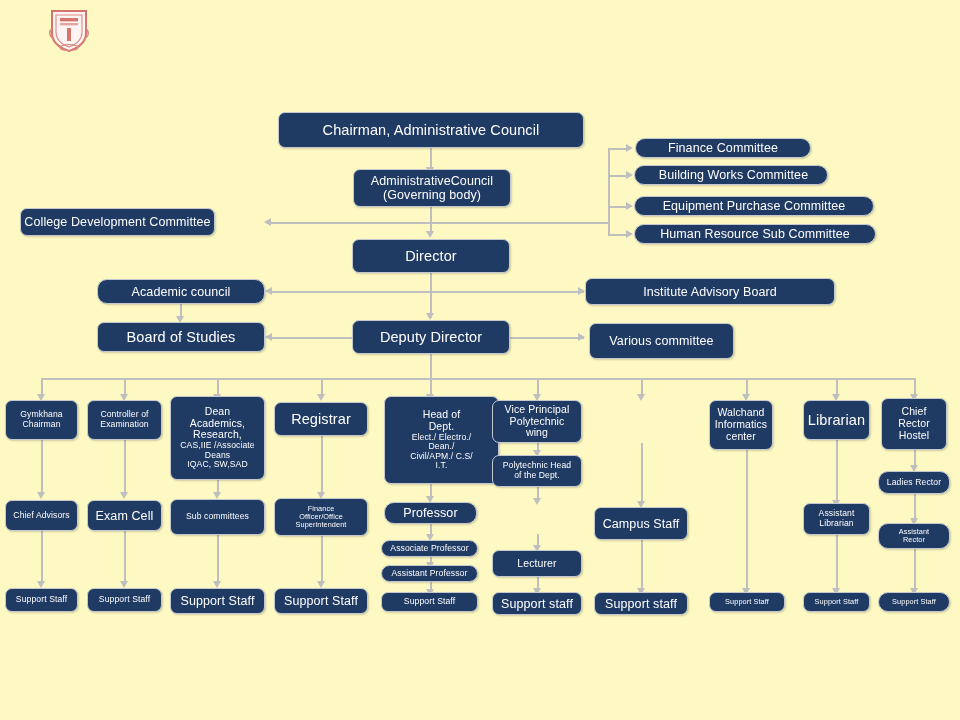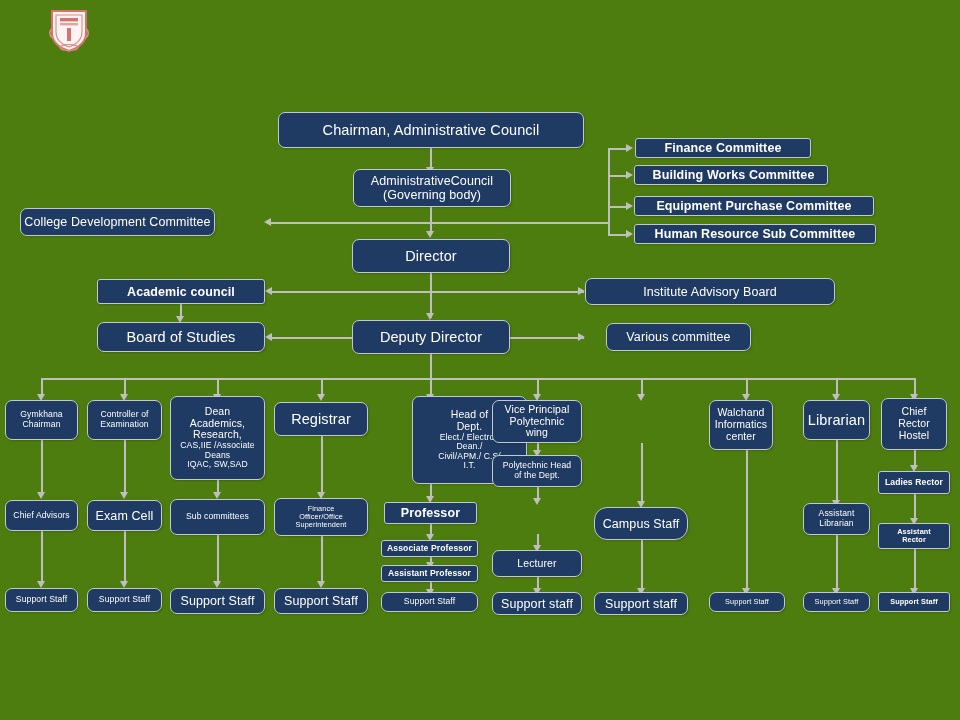--- a/index.html
+++ b/index.html
@@ -9,21 +9,21 @@
     background: #ffffff;
   }
   body {
     font-family: "Liberation Sans", sans-serif;
     -webkit-font-smoothing: antialiased;
   }
   #canvas {
     position: relative;
     width: 960px;
     height: 720px;
-    background: #4d7c0f;
+    background: #fef9c3;
     overflow: hidden;
   }
 
   
   .ln {
     position: absolute;
     background: #bfbfbf;
   }
   .ln.h { height: 1.6px; }
   .ln.v { width: 1.6px; }
@@ -58,21 +58,21 @@
     border-radius: 7px;
     display: flex;
     align-items: center;
     justify-content: center;
     text-align: center;
     line-height: 1.12;
     padding: 1px 3px;
     letter-spacing: .1px;
     box-shadow: 1px 1px 2px rgba(0,0,0,.18);
   }
-  .node.sq { border-radius: 3px; font-weight: bold; }
+  .node.sq { border-radius: 10px; }
   .node .txt { display: block; width: 100%; }
 
   .fs-big   { font-size: 14.5px; }
   .fs-mid   { font-size: 12.5px; }
   .fs-sm    { font-size: 10.5px; }
   .fs-xs    { font-size: 8.6px; }
   .fs-xxs   { font-size: 7.3px; }
 
   
   #logo {
@@ -253,21 +253,21 @@
   <div class="node sq fs-mid" style="left:97px; top:279px; width:168px; height:25px;">
     <span class="txt">Academic council</span>
   </div>
   <div class="node fs-big" style="left:97px; top:322px; width:168px; height:30px;">
     <span class="txt">Board of Studies</span>
   </div>
 
   <div class="node fs-mid" style="left:585px; top:278px; width:250px; height:27px;">
     <span class="txt">Institute  Advisory Board</span>
   </div>
-  <div class="node fs-mid" style="left:606px; top:323px; width:145px; height:28px;">
+  <div class="node fs-mid" style="left:589px; top:323px; width:145px; height:36px;">
     <span class="txt">Various committee</span>
   </div>
 
   <div class="node fs-xs" style="left:5px; top:400px; width:73px; height:40px; flex-direction:column;">
     <span class="txt">Gymkhana</span>
     <span class="txt">Chairman</span>
   </div>
   <div class="node fs-xs" style="left:5px; top:500px; width:73px; height:31px;">
     <span class="txt">Chief Advisors</span>
   </div>
@@ -306,21 +306,21 @@
   </div>
   <div class="node fs-xxs" style="left:274px; top:498px; width:94px; height:38px; flex-direction:column;">
     <span class="txt">Finance</span>
     <span class="txt">Officer/Office</span>
     <span class="txt">Superintendent</span>
   </div>
   <div class="node fs-mid" style="left:274px; top:588px; width:94px; height:26px;">
     <span class="txt">Support Staff</span>
   </div>
 
-  <div class="node" style="left:384px; top:396px; width:115px; height:88px; flex-direction:column; padding:2px;margin-left:28px;">
+  <div class="node" style="left:384px; top:396px; width:115px; height:88px; flex-direction:column; padding:2px;">
     <span class="txt fs-sm">Head of</span>
     <span class="txt fs-sm">Dept.</span>
     <span class="txt fs-xs">Elect./ Electro./</span>
     <span class="txt fs-xs">Dean./</span>
     <span class="txt fs-xs">Civil/APM./ C.S/</span>
     <span class="txt fs-xs">I.T.</span>
   </div>
   <div class="node sq fs-mid" style="left:384px; top:502px; width:93px; height:22px;">
     <span class="txt">Professor</span>
   </div>
@@ -343,21 +343,21 @@
     <span class="txt">Polytechnic  Head
 of the Dept.</span>
   </div>
   <div class="node fs-sm" style="left:492px; top:550px; width:90px; height:27px;">
     <span class="txt">Lecturer</span>
   </div>
   <div class="node fs-mid" style="left:492px; top:592px; width:90px; height:23px;">
     <span class="txt">Support staff</span>
   </div>
 
-  <div class="node fs-mid" style="left:594px; top:507px; width:94px; height:33px;border-radius:13px;">
+  <div class="node fs-mid" style="left:594px; top:507px; width:94px; height:33px;">
     <span class="txt">Campus Staff</span>
   </div>
   <div class="node fs-mid" style="left:594px; top:592px; width:94px; height:23px;">
     <span class="txt">Support staff</span>
   </div>
 
   <div class="node fs-sm" style="left:709px; top:400px; width:64px; height:50px; flex-direction:column;">
     <span class="txt">Walchand</span>
     <span class="txt">Informatics</span>
     <span class="txt">center</span>

